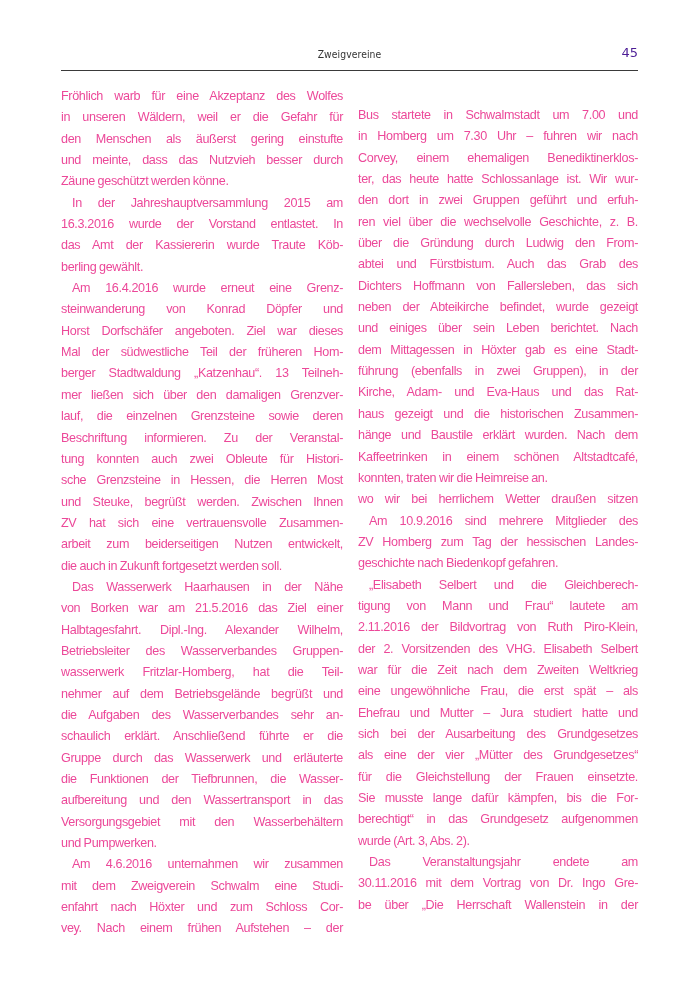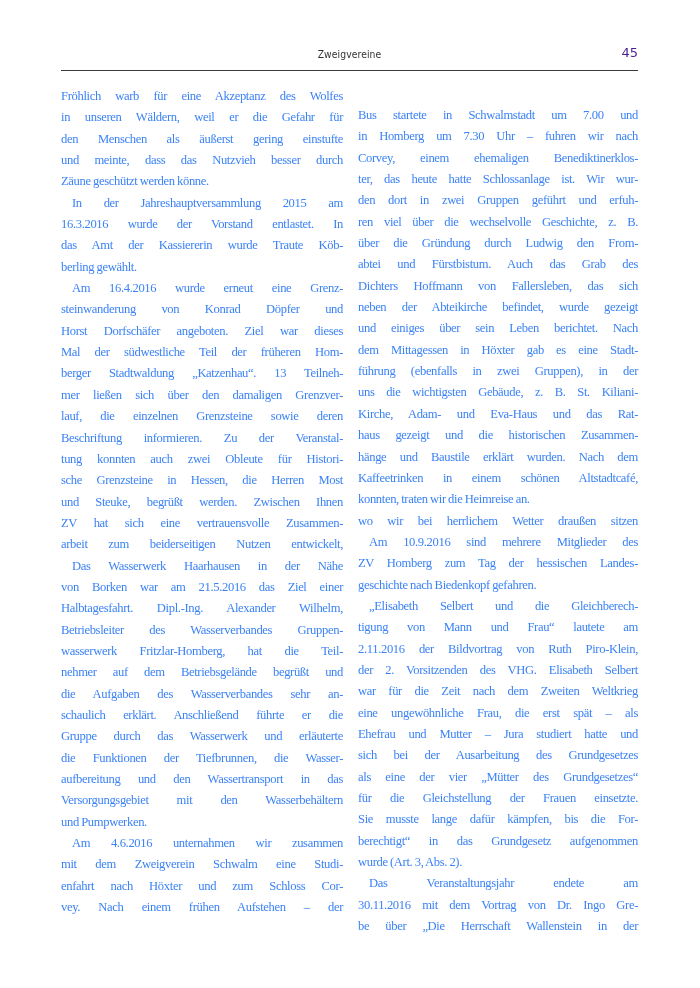--- a/index.html
+++ b/index.html
@@ -39,24 +39,24 @@
       right: 0;
       top: 1px;
       font-family: "DejaVu Sans", sans-serif;
       font-size: 13px;
       color: #4c1d95;
     }
     .column {
       position: absolute;
       top: 86px;
       width: 282px;
-      font-family: Liberation Serif, serif;
+      font-family: Liberation Sans, sans-serif;
       font-size: 12.6px;
       line-height: 21.35px;
-      color: #3b82f6;
+      color: #ec4899;
     }
     .column.left { left: 61px; }
     .column.right { left: 358px; width: 280px; margin-top: 19px; }
     .line {
       display: block;
       white-space: nowrap;
       text-align: justify;
       text-align-last: justify;
       height: 21.35px;
       letter-spacing: -0.35px;
@@ -93,20 +93,21 @@
   <span class="line">Mal der südwestliche Teil der früheren Hom-</span>
   <span class="line">berger Stadtwaldung „Katzenhau“. 13 Teilneh-</span>
   <span class="line">mer ließen sich über den damaligen Grenzver-</span>
   <span class="line">lauf, die einzelnen Grenzsteine sowie deren</span>
   <span class="line">Beschriftung informieren. Zu der Veranstal-</span>
   <span class="line">tung konnten auch zwei Obleute für Histori-</span>
   <span class="line">sche Grenzsteine in Hessen, die Herren Most</span>
   <span class="line">und Steuke, begrüßt werden. Zwischen Ihnen</span>
   <span class="line">ZV hat sich eine vertrauensvolle Zusammen-</span>
   <span class="line">arbeit zum beiderseitigen Nutzen entwickelt,</span>
+  <span class="line last">die auch in Zukunft fortgesetzt werden soll.</span>
   <span class="line indent">Das Wasserwerk Haarhausen in der Nähe</span>
   <span class="line">von Borken war am 21.5.2016 das Ziel einer</span>
   <span class="line">Halbtagesfahrt. Dipl.-Ing. Alexander Wilhelm,</span>
   <span class="line">Betriebsleiter des Wasserverbandes Gruppen-</span>
   <span class="line">wasserwerk Fritzlar-Homberg, hat die Teil-</span>
   <span class="line">nehmer auf dem Betriebsgelände begrüßt und</span>
   <span class="line">die Aufgaben des Wasserverbandes sehr an-</span>
   <span class="line">schaulich erklärt. Anschließend führte er die</span>
   <span class="line">Gruppe durch das Wasserwerk und erläuterte</span>
   <span class="line">die Funktionen der Tiefbrunnen, die Wasser-</span>
@@ -126,21 +127,20 @@
   <span class="line">ter, das heute hatte Schlossanlage ist. Wir wur-</span>
   <span class="line">den dort in zwei Gruppen geführt und erfuh-</span>
   <span class="line">ren viel über die wechselvolle Geschichte, z. B.</span>
   <span class="line">über die Gründung durch Ludwig den From-</span>
   <span class="line">abtei und Fürstbistum. Auch das Grab des</span>
   <span class="line">Dichters Hoffmann von Fallersleben, das sich</span>
   <span class="line">neben der Abteikirche befindet, wurde gezeigt</span>
   <span class="line">und einiges über sein Leben berichtet. Nach</span>
   <span class="line">dem Mittagessen in Höxter gab es eine Stadt-</span>
   <span class="line">führung (ebenfalls in zwei Gruppen), in der</span>
-  <span class="line">uns die wichtigsten Gebäude, z. B. St. Kiliani-</span>
   <span class="line">Kirche, Adam- und Eva-Haus und das Rat-</span>
   <span class="line">haus gezeigt und die historischen Zusammen-</span>
   <span class="line">hänge und Baustile erklärt wurden. Nach dem</span>
   <span class="line">Kaffeetrinken in einem schönen Altstadtcafé,</span>
   <span class="line last">konnten, traten wir die Heimreise an.</span>
   <span class="line">wo wir bei herrlichem Wetter draußen sitzen</span>
   <span class="line indent">Am 10.9.2016 sind mehrere Mitglieder des</span>
   <span class="line">ZV Homberg zum Tag der hessischen Landes-</span>
   <span class="line last">geschichte nach Biedenkopf gefahren.</span>
   <span class="line indent">„Elisabeth Selbert und die Gleichberech-</span>

